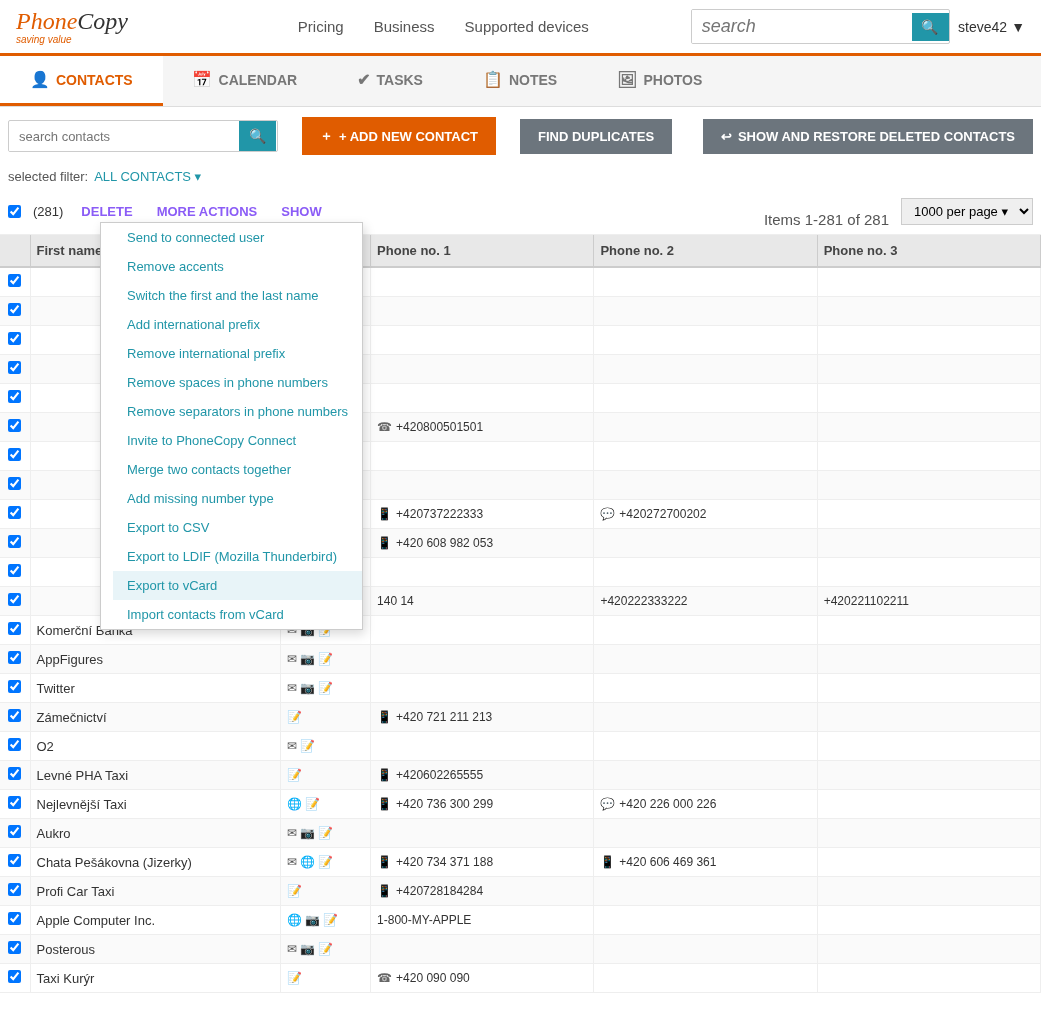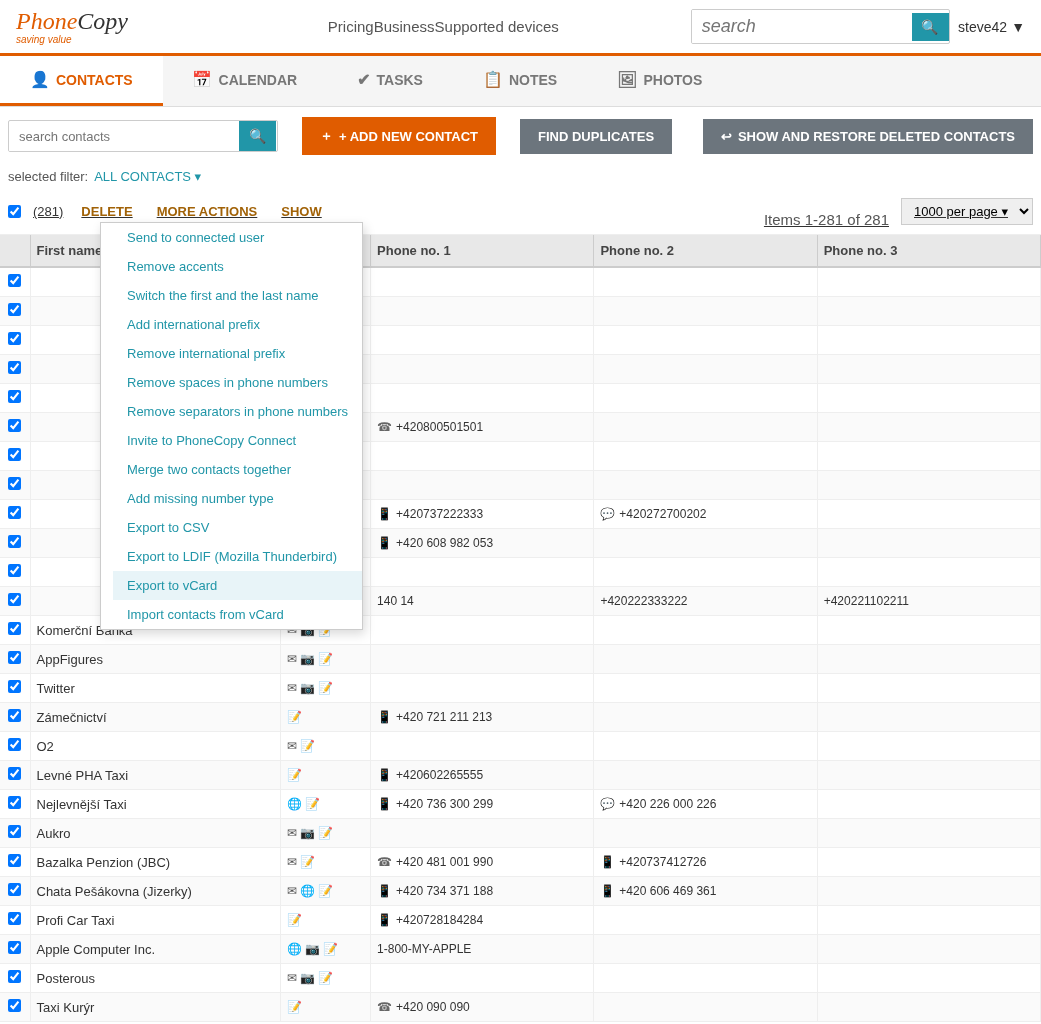--- a/index.html
+++ b/index.html
@@ -11,20 +11,21 @@
       align-items: center;
       padding: 8px 16px;
       border-bottom: 3px solid #e05c00;
       background: #fff;
     }
     .logo-area {
       flex: 0 0 180px;
     }
     .nav-links {
       display: flex;
+      gap: 30px;
       flex: 1;
       justify-content: center;
     }
     .nav-links a {
       color: #555;
       text-decoration: none;
       font-size: 15px;
     }
     .header-right {
       display: flex;
@@ -175,28 +176,27 @@
 
     
     .action-bar {
       display: flex;
       align-items: center;
       padding: 6px 8px;
       gap: 12px;
       background: #fff;
       border-bottom: 1px solid #eee;
       position: relative;
-      text-decoration: underline;
     }
     .action-btn {
       background: none;
       border: none;
       font-size: 13px;
       font-weight: bold;
-      color: #a16207;
+      color: #8b5cf6;
       cursor: pointer;
       padding: 2px 6px;
     }
     .items-info { margin-left: auto; font-size: 15px; color: #555; margin-top: 17px; }
     .per-page-select {
       padding: 4px 8px;
       font-size: 13px;
       border: 1px solid #ccc;
       cursor: pointer;
     }
@@ -721,43 +721,20 @@
               <span class="ci ci-photo" title="photo">📷</span>
               <span class="ci ci-note" title="note">📝</span>
             </div>
           </td>
           <td></td>
           <td></td>
           <td></td>
         </tr>
         <tr>
           <td><input type="checkbox" checked="" style=""></td>
-          <td>Bazalka Penzion (JBC)</td>
-          <td>
-            <div class="contact-icons">
-              <span class="ci ci-email" title="email">✉</span>
-              <span class="ci ci-note" title="note">📝</span>
-            </div>
-          </td>
-          <td>
-            <div class="ph">
-              <span style="color:#666;font-size:12px;">☎</span>
-              <span>+420 481 001 990</span>
-            </div>
-          </td>
-          <td>
-            <div class="ph">
-              <span style="color:#4a8;font-size:12px;">📱</span>
-              <span>+420737412726</span>
-            </div>
-          </td>
-          <td></td>
-        </tr>
-        <tr>
-          <td><input type="checkbox" checked="" style=""></td>
           <td>Chata Pešákovna (Jizerky)</td>
           <td>
             <div class="contact-icons">
               <span class="ci ci-email" title="email">✉</span>
               <span class="ci" title="web">🌐</span>
               <span class="ci ci-note" title="note">📝</span>
             </div>
           </td>
           <td>
             <div class="ph">

